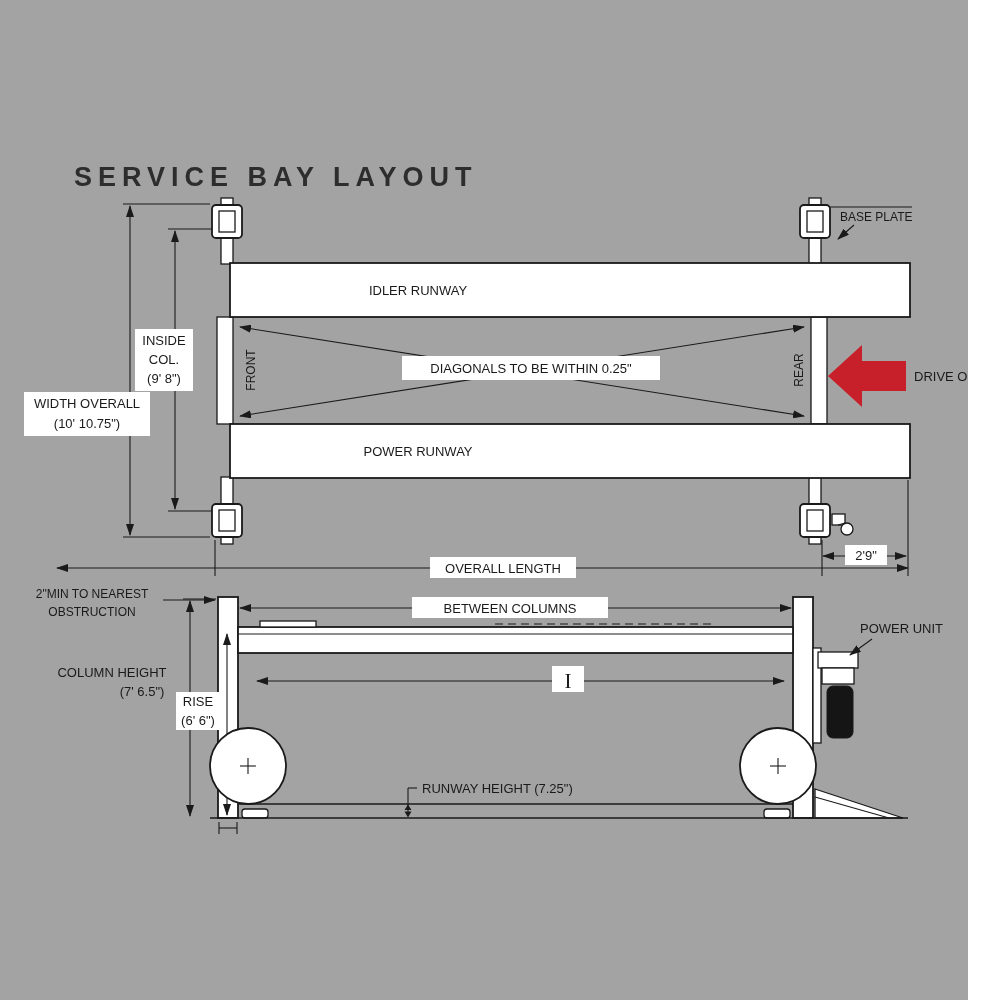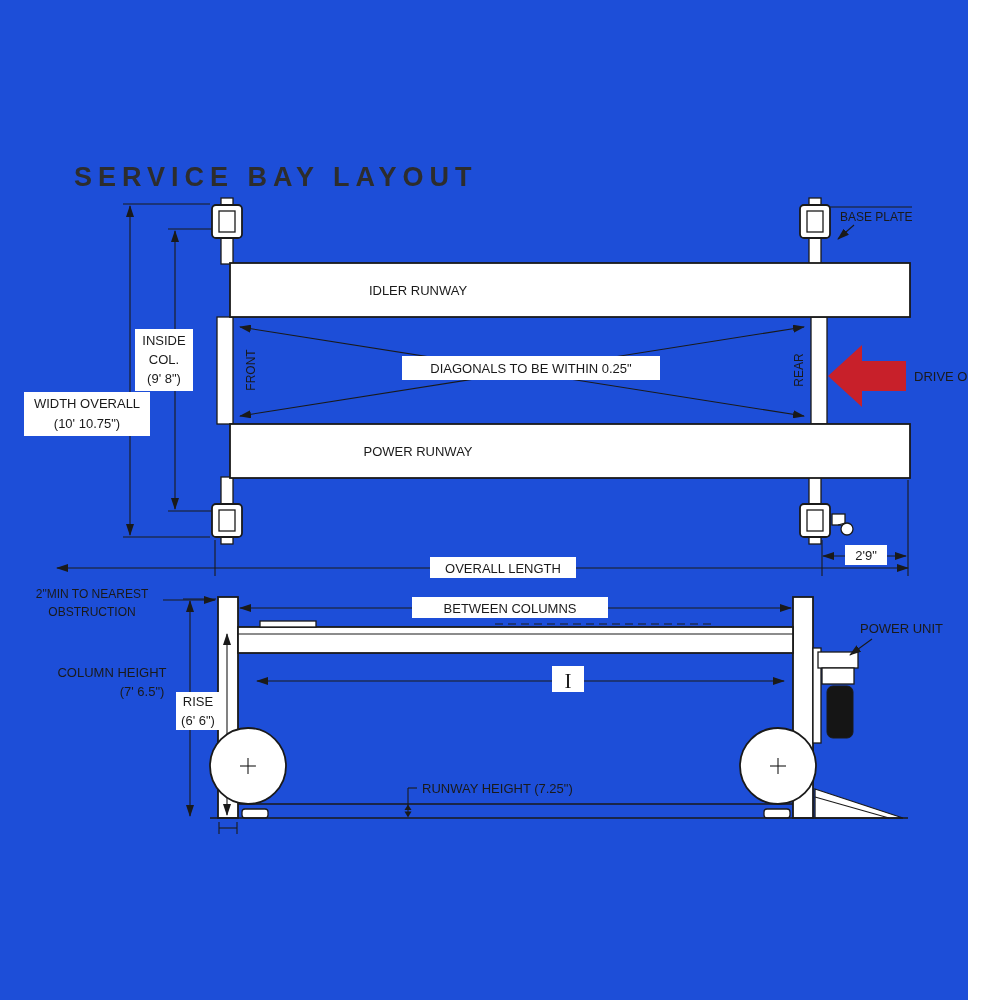--- a/index.html
+++ b/index.html
@@ -1,16 +1,16 @@
 <!DOCTYPE html>
 <html><head>
 <meta charset="utf-8">
 <style>
   html,body{margin:0;padding:0;background:#ffffff}
-  .stage{position:relative;width:968px;height:1000px;background:#1d4ed8;overflow:hidden}
+  .stage{position:relative;width:968px;height:1000px;background:#a3a3a3;overflow:hidden}
   svg{display:block}
   text{font-family:"Liberation Sans",sans-serif;fill:#1a1a1a}
   .title{font-size:27px;font-weight:700;letter-spacing:6px;fill:#2d2d2d}
   .t13{font-size:13px}
   .t12{font-size:12px}
   .tser{font-family:"Liberation Serif",serif;font-size:21px}
   .shape{fill:#ffffff;stroke:#1a1a1a;stroke-width:1.8}
   .shapeT{fill:#ffffff;stroke:#1a1a1a;stroke-width:1.3}
   .ln{stroke:#1a1a1a;stroke-width:1.6;fill:none}
   .lnT{stroke:#1a1a1a;stroke-width:1.1;fill:none}

